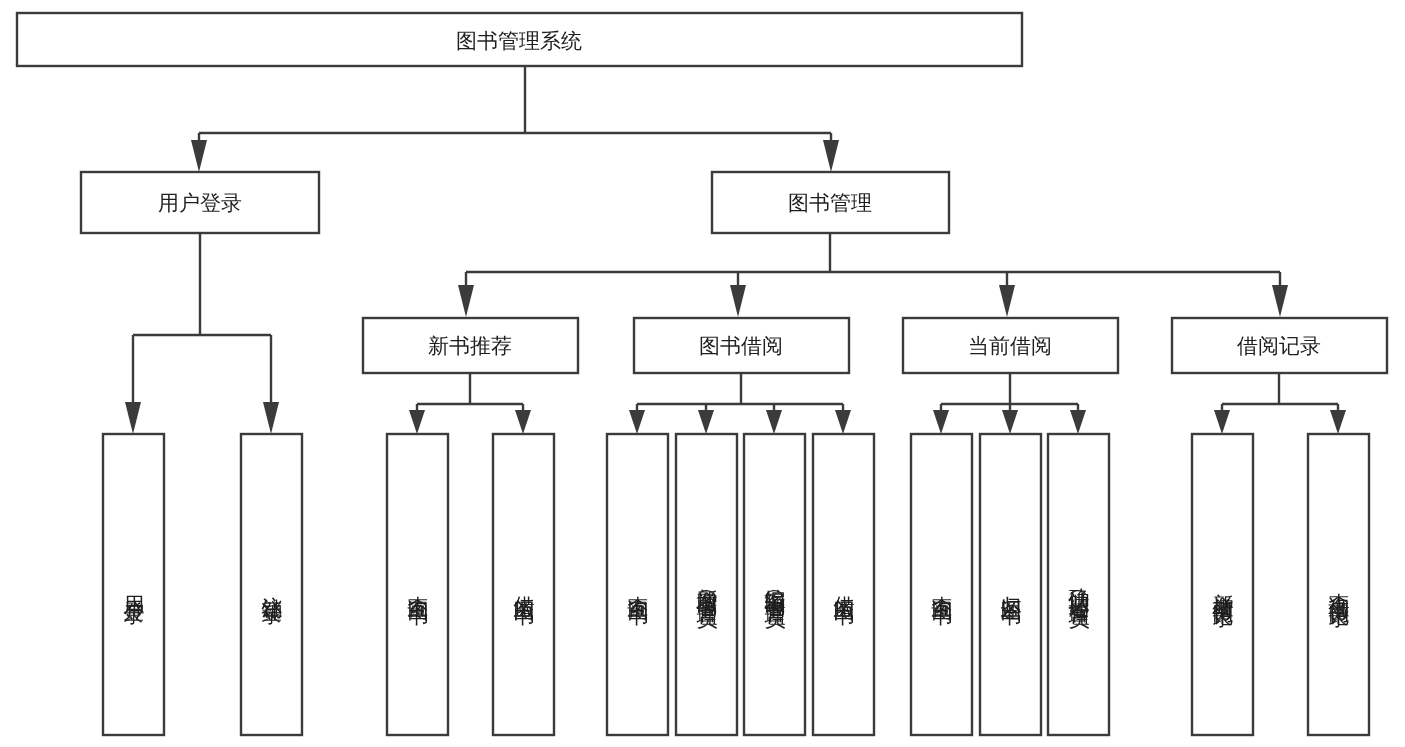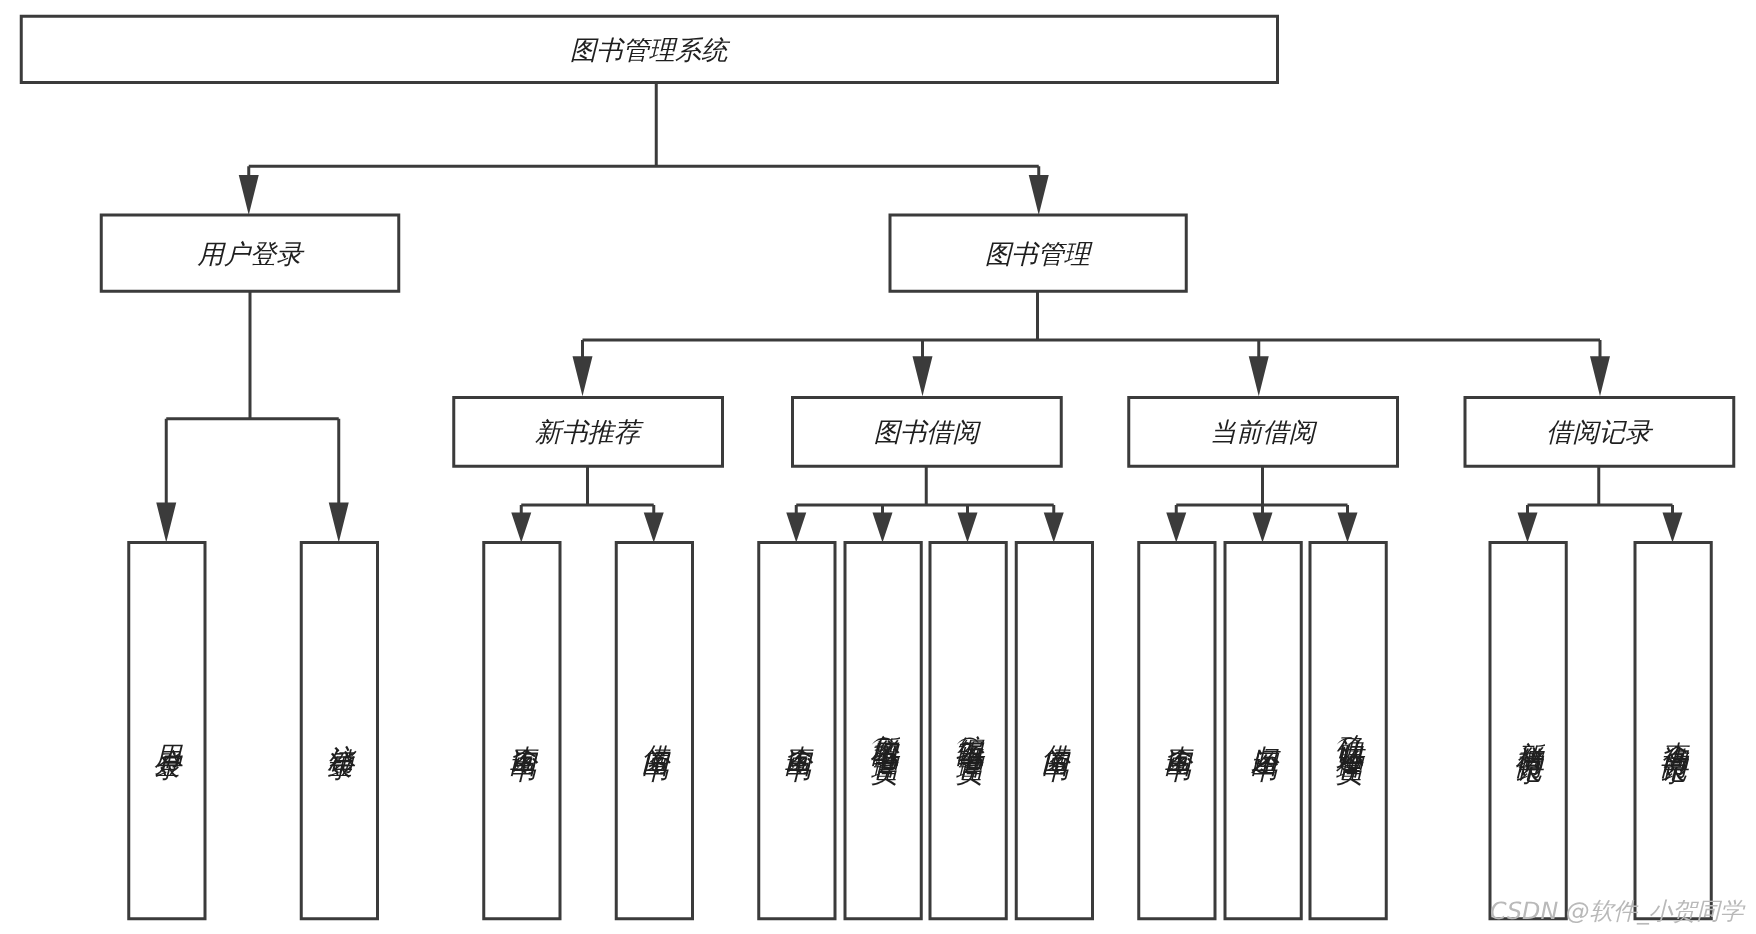--- a/index.html
+++ b/index.html
@@ -12,21 +12,20 @@
     width: 1405px;
     height: 747px;
     font-family: "DejaVu Sans", "Liberation Sans", sans-serif;
     overflow: hidden;
   }
   #diagram-root {
     position: relative;
     width: 1405px;
     height: 747px;
     background: #ffffff;
-    font-style: italic;
   }
   svg#chart-svg {
     position: absolute;
     top: 0;
     left: 0;
     width: 1405px;
     height: 747px;
   }
   .node-box {
     fill: #ffffff;
@@ -206,15 +205,14 @@
   <div class="node-label-v" style="left:744px; top:434px; width:61px; height:301px;">编辑图书（管理员）</div>
   <div class="node-label-v" style="left:813px; top:434px; width:61px; height:301px;">借阅图书</div>
 
   <div class="node-label-v" style="left:911px; top:434px; width:61px; height:301px;">查询图书</div>
   <div class="node-label-v" style="left:980px; top:434px; width:61px; height:301px;">归还图书</div>
   <div class="node-label-v" style="left:1048px; top:434px; width:61px; height:301px;">确认归还（管理员）</div>
 
   <div class="node-label-v" style="left:1192px; top:434px; width:61px; height:301px;">新增借阅记录</div>
   <div class="node-label-v" style="left:1308px; top:434px; width:61px; height:301px;">查询借阅记录</div>
 
-  <div class="watermark" style="left:1192px; top:716px;">CSDN @软件_小贺同学</div>
 
 </div>
 
 </body></html>

